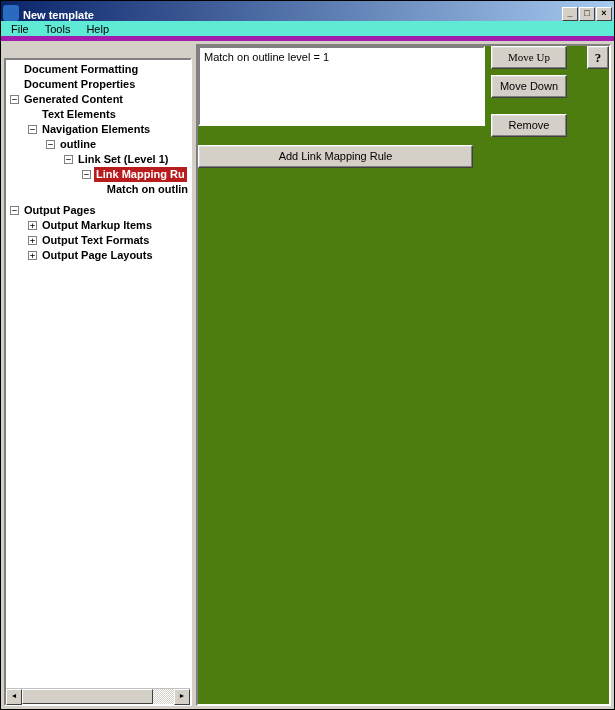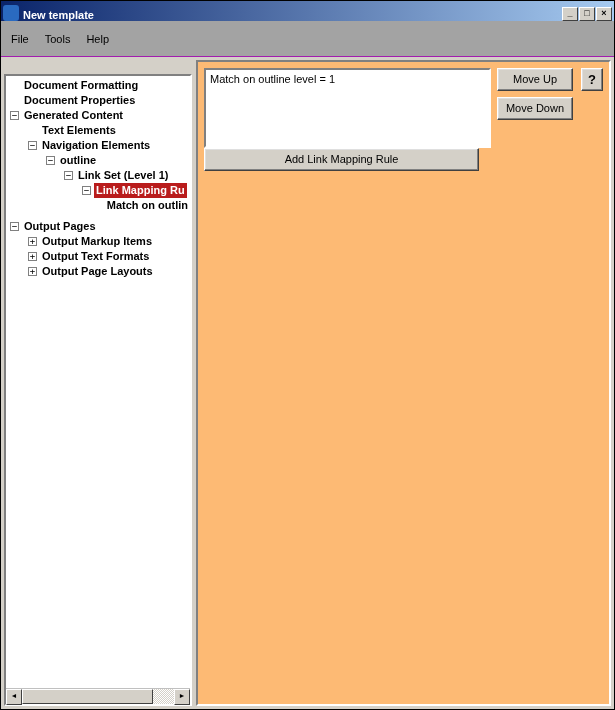--- a/index.html
+++ b/index.html
@@ -44,26 +44,26 @@
     border-color: #fff #404040 #404040 #fff;
     color: #000;
     font-family: Arial;
     font-size: 9px;
     font-weight: bold;
     line-height: 10px;
     text-align: center;
     cursor: default;
   }
   .menubar {
-    height: 36px;
-    background: #a3a3a3;
+    height: 20px;
+    background: #5eead4;
     display: flex;
     align-items: center;
     padding: 0 2px;
-    border-bottom: 1px solid #a21caf;
+    border-bottom: 5px solid #a21caf;
   }
   .menu-item {
     padding: 2px 8px;
     cursor: default;
   }
   .client {
     flex: 1;
     display: flex;
     padding: 3px;
     gap: 4px;
@@ -139,53 +139,53 @@
     position: absolute; left:0; top:0;
     height: 100%;
     background: #d4d0c8;
     border: 1px solid;
     border-color: #fff #404040 #404040 #fff;
   }
   .right-panel {
     flex: 1;
     border: 2px solid;
     border-color: #808080 #fff #fff #808080;
-    background: #fdba74;
-    padding: 6px;
+    background: #4d7c0f;
+    padding: 0;
     position: relative;
   }
   .top-row { display: flex; gap: 6px; align-items: flex-start; }
   .listbox {
     flex: 1;
     height: 80px;
     background: #fff;
     border: 2px solid;
     border-color: #808080 #fff #fff #808080;
     padding: 2px 4px;
     overflow: auto;
   }
   .list-item { height: 14px; line-height: 14px; }
   .side-btns { display: flex; flex-direction: column; gap: 6px; }
-  .btn-row { display: flex; gap: 8px; }
+  .btn-row { display: flex; gap: 20px; font-family: Liberation Serif, serif; }
   .btn {
     background: #d4d0c8;
     border: 1px solid;
     border-color: #fff #404040 #404040 #fff;
     box-shadow: inset -1px -1px 0 #808080, inset 1px 1px 0 #dfdfdf;
     height: 23px;
     font-family: inherit;
     font-size: 11px;
     cursor: default;
     text-align: center;
     line-height: 21px;
     padding: 0 4px;
   }
   .btn-wide { width: 76px; }
   .btn-help { width: 22px; font-weight: bold; font-size: 13px; }
-  .add-btn-row { margin-top: 0; }
+  .add-btn-row { margin-top: 8px; }
   .btn-add { width: 275px; }
 </style>
 </head>
 <body>
 
 <div class="window">
 
   <div class="titlebar">
     <span class="title-icon"></span>
     <span class="title-text">New template</span>
@@ -289,20 +289,21 @@
         <div class="listbox">
           <div class="list-item">Match on outline level = 1</div>
         </div>
         <div class="side-btns">
           <div class="btn-row">
             <div class="btn btn-wide">Move Up</div>
             <div class="btn btn-help">?</div>
           </div>
           <div class="btn btn-wide">Move Down</div>
           <div style="height:4px"></div>
+          <div class="btn btn-wide">Remove</div>
         </div>
       </div>
       <div class="add-btn-row">
         <div class="btn btn-add">Add Link Mapping Rule</div>
       </div>
     </div>
 
   </div>
 </div>
 

